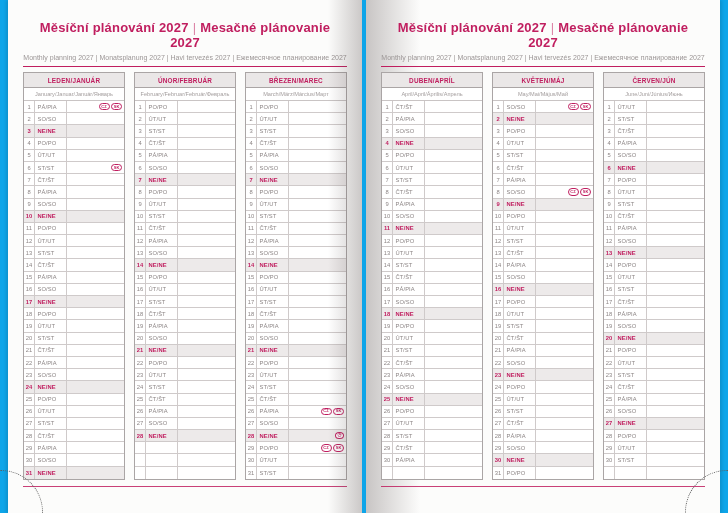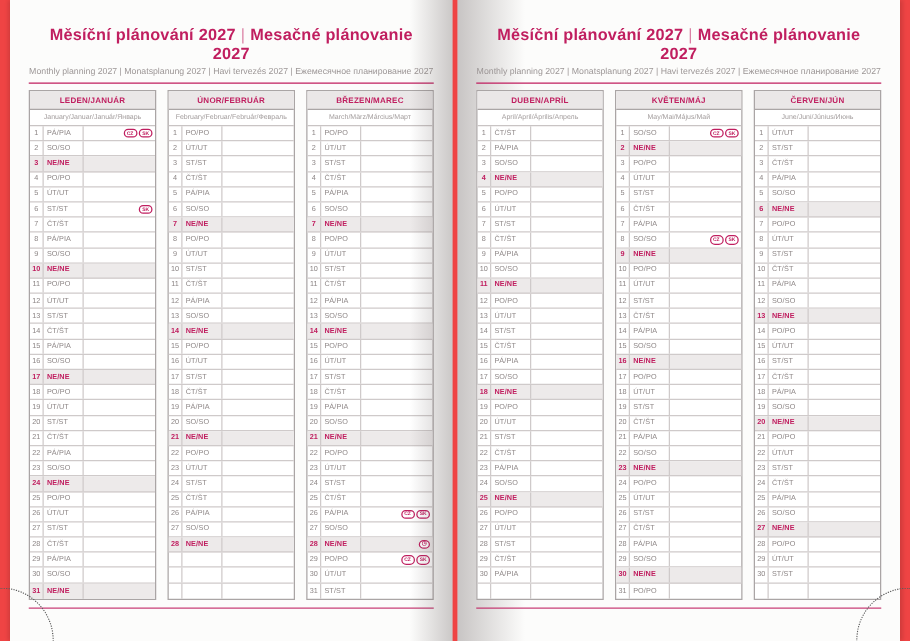--- a/index.html
+++ b/index.html
@@ -1,16 +1,16 @@
 <!DOCTYPE html>
 <html style="--accent: #c01e5f;"><head>
 <meta charset="utf-8">
 <style>
   html,body{margin:0;padding:0;}
-  .stage{position:relative;width:728px;height:513px;background:#ef4444;overflow:hidden;
+  .stage{position:relative;width:728px;height:513px;background:#0ea5e9;overflow:hidden;
          font-family:"Liberation Sans",sans-serif;}
   .page{position:absolute;top:0;height:513px;width:354px;background:#fcfcfb;}
   .page.left{left:8px;box-shadow:-2px 0 3px rgba(0,0,0,.12);}
   .page.right{left:366px;box-shadow:2px 0 3px rgba(0,0,0,.12);}
   .page.left::after{content:'';position:absolute;top:0;right:0;width:34px;height:100%;
       background:linear-gradient(to right,rgba(90,80,80,0),rgba(90,80,80,.30));pointer-events:none;}
   .page.right::before{content:'';position:absolute;top:0;left:0;width:54px;height:100%;
       background:linear-gradient(to right,rgba(90,80,80,.32),rgba(90,80,80,0));pointer-events:none;}
   .page-inner{position:relative;width:324px;margin:0 auto;}
   .title{margin-top:20px;text-align:center;font-size:13px;font-weight:bold;color:var(--accent,#c01e5f);letter-spacing:.2px;}

